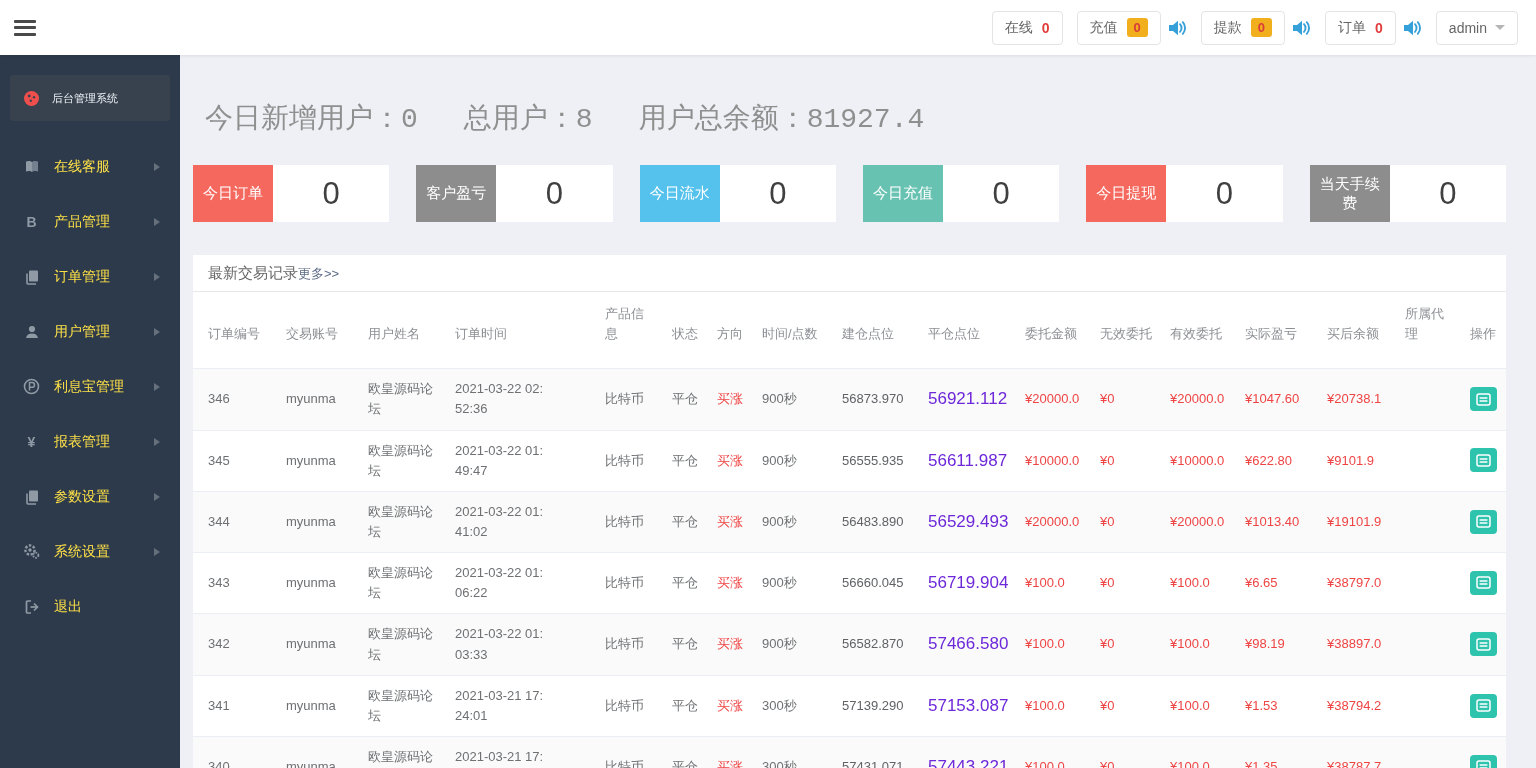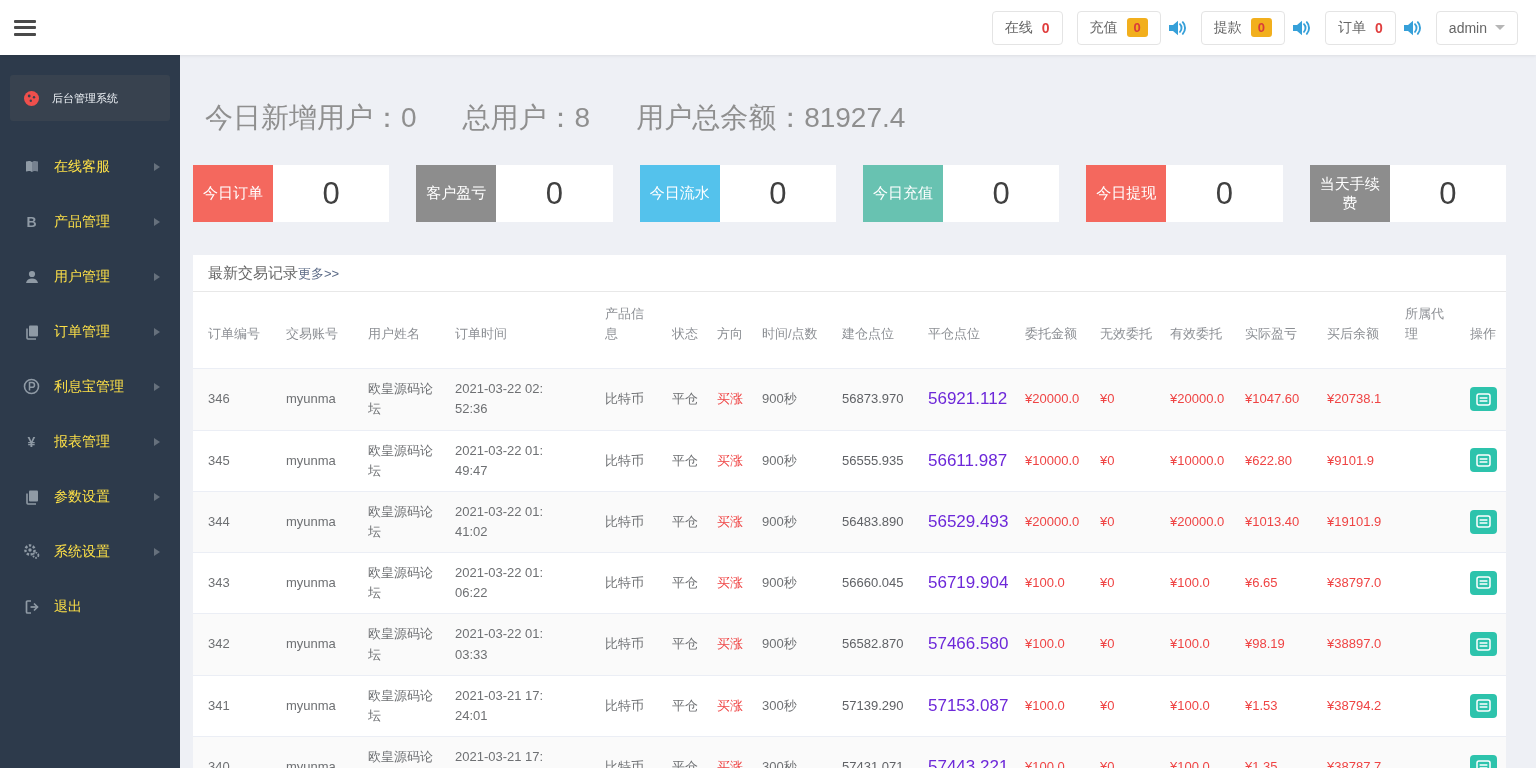--- a/index.html
+++ b/index.html
@@ -42,21 +42,21 @@
                cursor:pointer; position:relative; }
   .menu-item .label { color:#fde047; font-size:14px; margin-left:14px; flex:1; }
   .icon16 { width:17px; height:17px; display:inline-flex; align-items:center;
             justify-content:center; flex-shrink:0; }
   .txt-icon { font-weight:bold; font-size:14px; color:#8f9aa5; }
   .arrow { width:0; height:0; border-top:4.5px solid transparent; border-bottom:4.5px solid transparent;
            border-left:6px solid #66707c; }
 
   
   .summary { margin:44px 0 0 12px; font-size:28px; color:#8f8f8f; display:flex; }
-  .summary .sum-item { margin-right:46px; }
+  .summary .sum-item { margin-right:46px;font-family:Liberation Mono, monospace; }
 
   
   .cards { display:flex; gap:27px; margin-top:28px; }
   .card { flex:1; height:57px; display:flex; }
   .card-label { width:80px; color:#fff; font-size:15px; line-height:1.25; display:flex;
                 align-items:center; justify-content:center; text-align:center; padding:0 8px; }
   .card-value { flex:1; background:#fff; display:flex; align-items:center;
                 justify-content:center; font-size:31px; color:#404040; }
 
   
@@ -171,35 +171,35 @@
         <div class="menu-item">
           <span class="icon16">
             <span class="txt-icon">B</span>
           </span>
           <span class="label">产品管理</span>
           <span class="arrow"></span>
         </div>
         <div class="menu-item">
           <span class="icon16">
             <svg width="16" height="16" viewBox="0 0 16 16">
+              <rect x="5" y="1.5" width="9" height="11" rx="1" fill="#8f9aa5"></rect>
+              <path d="M3 4.5v9.5a1 1 0 0 0 1 1h8" fill="none" stroke="#8f9aa5" stroke-width="1.6"></path>
+            </svg>
+          </span>
+          <span class="label">订单管理</span>
+          <span class="arrow"></span>
+        </div>
+        <div class="menu-item">
+          <span class="icon16">
+            <svg width="16" height="16" viewBox="0 0 16 16">
               <circle cx="8" cy="5" r="3.1" fill="#8f9aa5"></circle>
               <path d="M2 14c.6-3.2 3-4.6 6-4.6s5.4 1.4 6 4.6z" fill="#8f9aa5"></path>
             </svg>
           </span>
           <span class="label">用户管理</span>
-          <span class="arrow"></span>
-        </div>
-        <div class="menu-item">
-          <span class="icon16">
-            <svg width="16" height="16" viewBox="0 0 16 16">
-              <rect x="5" y="1.5" width="9" height="11" rx="1" fill="#8f9aa5"></rect>
-              <path d="M3 4.5v9.5a1 1 0 0 0 1 1h8" fill="none" stroke="#8f9aa5" stroke-width="1.6"></path>
-            </svg>
-          </span>
-          <span class="label">订单管理</span>
           <span class="arrow"></span>
         </div>
         <div class="menu-item">
           <span class="icon16">
             <svg width="17" height="17" viewBox="0 0 17 17">
               <circle cx="8.5" cy="8.5" r="7" fill="none" stroke="#8f9aa5" stroke-width="1.6"></circle>
               <path d="M6.5 12.5V4.5h2.6a2.4 2.4 0 0 1 0 4.8H6.5" fill="none" stroke="#8f9aa5" stroke-width="1.5"></path>
             </svg>
           </span>
           <span class="label">利息宝管理</span>

